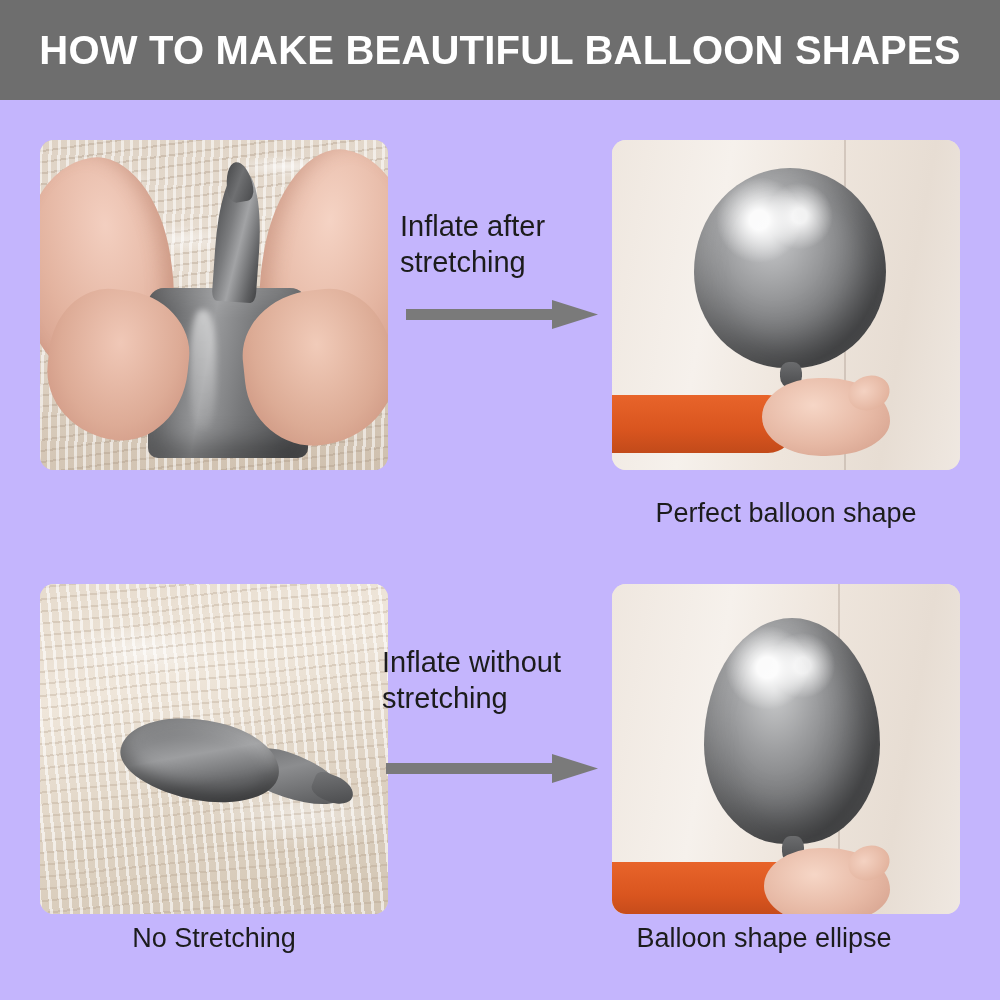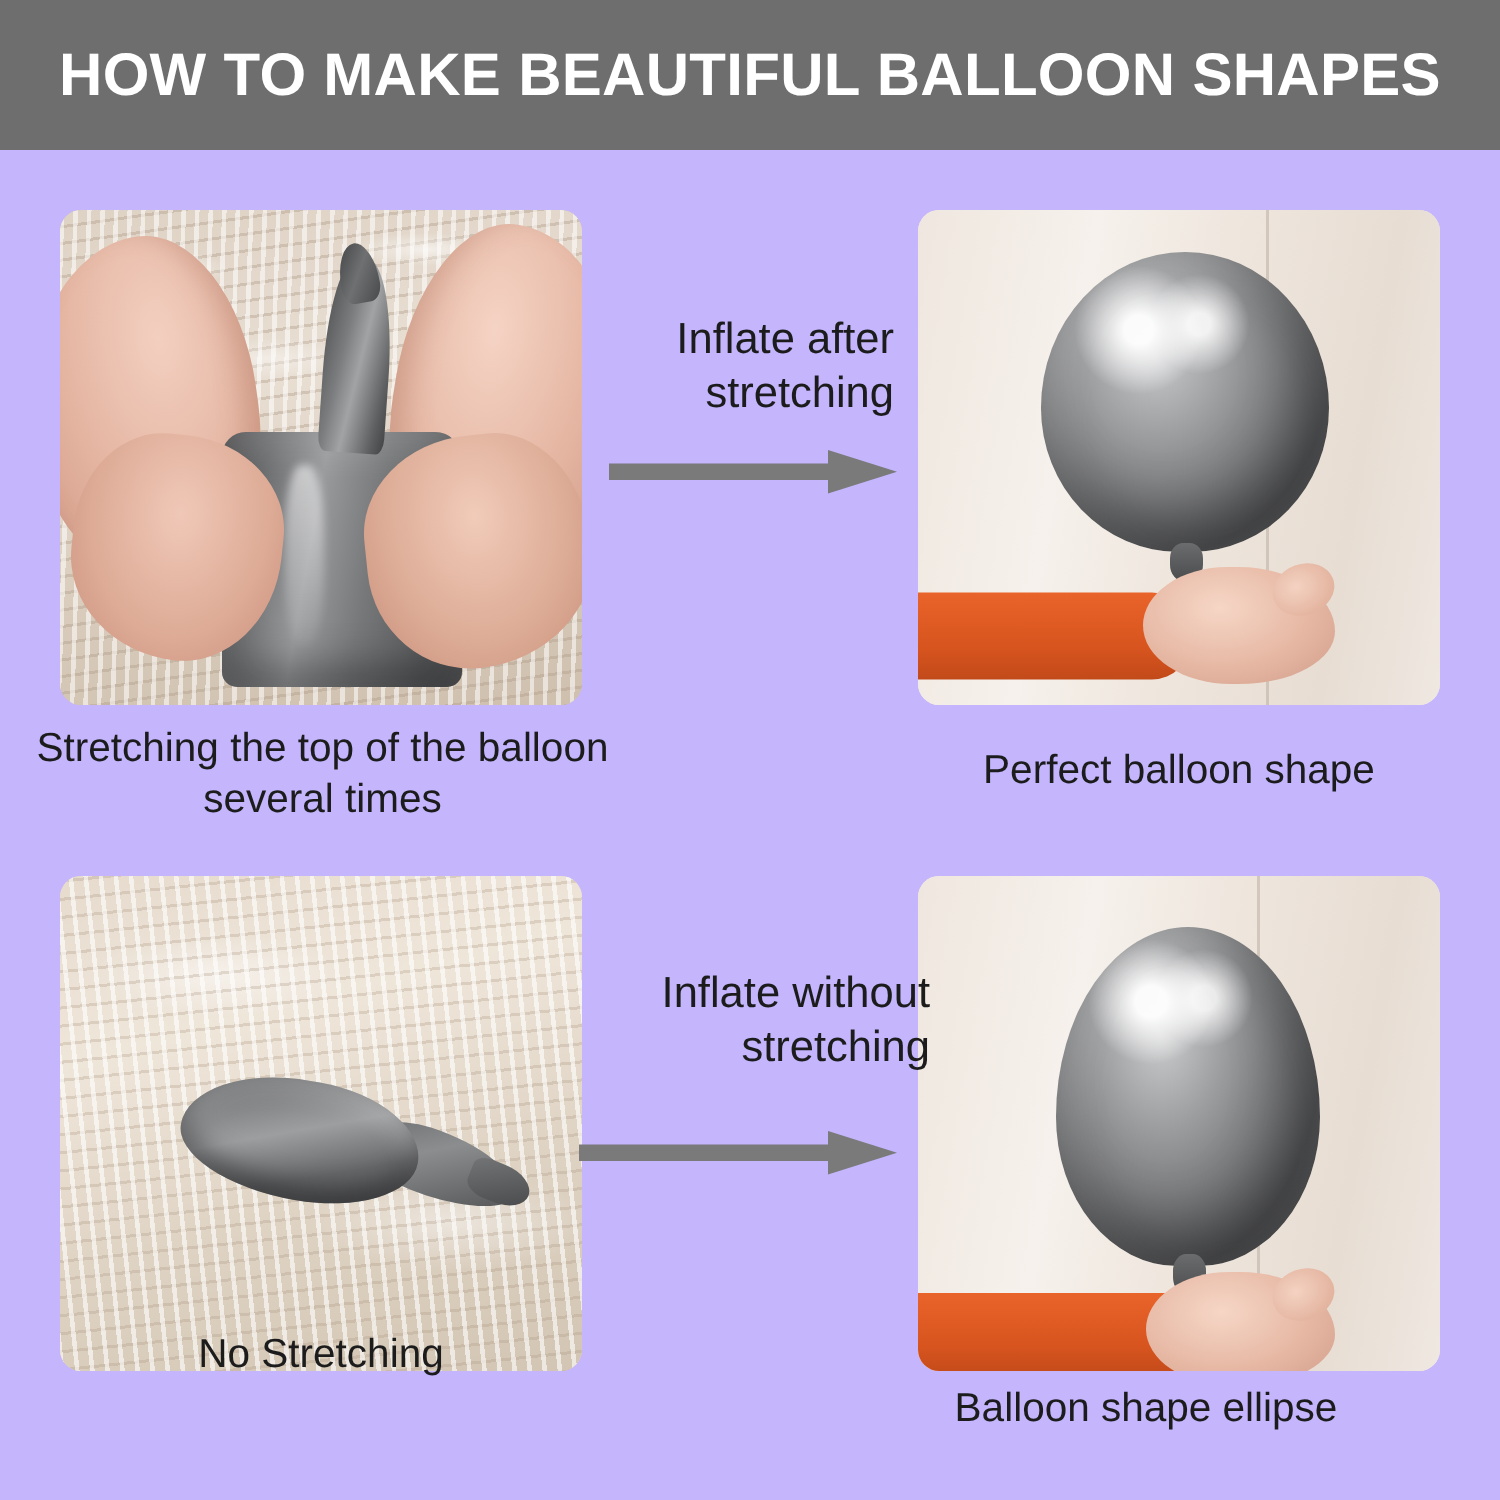--- a/index.html
+++ b/index.html
@@ -53,21 +53,21 @@
     position: absolute;
     text-align: center;
     font-size: 27px;
     color: #1c1c1c;
     line-height: 1.25;
     font-family: "Liberation Sans", sans-serif;
   }
 
   .arrow-label {
     position: absolute;
-    text-align: right;
+    text-align: left;
     font-size: 29px;
     color: #1c1c1c;
     line-height: 1.25;
     font-family: "Liberation Sans", sans-serif;
   }
 
   
   .arrow {
     position: absolute;
   }
@@ -240,21 +240,21 @@
   .finger4 {
     position: absolute; left: 236px; top: 262px; width: 42px; height: 34px;
     background: radial-gradient(ellipse at 40% 40%, #f4d2c2, #dda992);
     border-radius: 50%;
     transform: rotate(-20deg);
   }
 
   
   .cap1 { left: 24px;  top: 482px; width: 382px; }
   .cap2 { left: 612px; top: 497px; width: 348px; }
-  .cap3 { left: 40px;  top: 886px; width: 348px; }
+  .cap3 { left: 40px;  top: 922px; width: 348px; }
   .cap4 { left: 578px; top: 922px; width: 372px; }
 
   
   .lab1 { left: 400px; top: 208px; width: 196px; }
   .lab2 { left: 382px; top: 644px; width: 238px; }
 
   .arr1 { left: 406px; top: 298px; }
   .arr2 { left: 386px; top: 752px; }
 </style>
 </head>
@@ -270,21 +270,20 @@
     <div class="fur1"></div>
     <div class="hand-l"></div>
     <div class="hand-r"></div>
     <div class="stretch-body"></div>
     <div class="stretch-hl"></div>
     <div class="stretch-neck"></div>
     <div class="stretch-tip"></div>
     <div class="hand-l2"></div>
     <div class="hand-r2"></div>
   </div>
-  <div class="caption cap1">Stretching the top of the balloon several times</div>
 
   <div class="photo p2">
     <div class="wall2"></div>
     <div class="wall-seam" style="left:232px"></div>
     <div class="balloon-round"></div>
     <div class="balloon-round-neck"></div>
     <div class="arm2"></div>
     <div class="hand2"></div>
     <div class="finger2"></div>
   </div>

